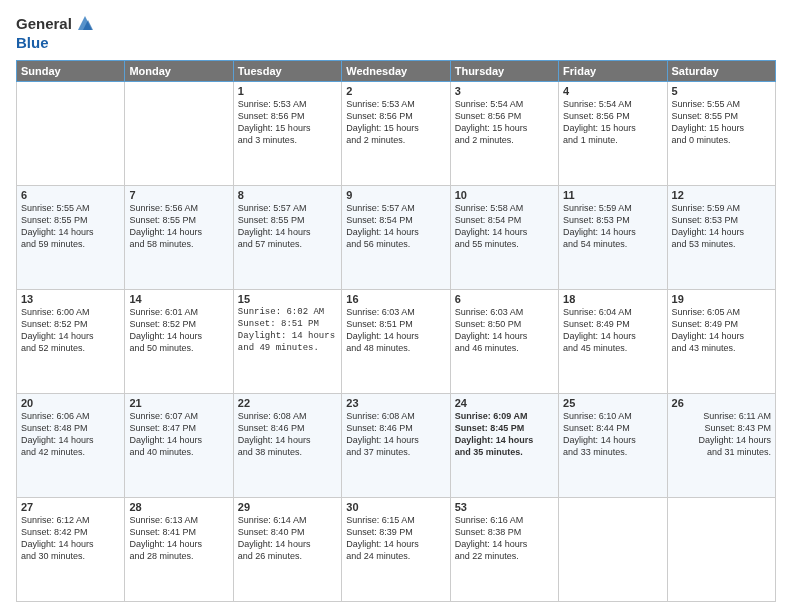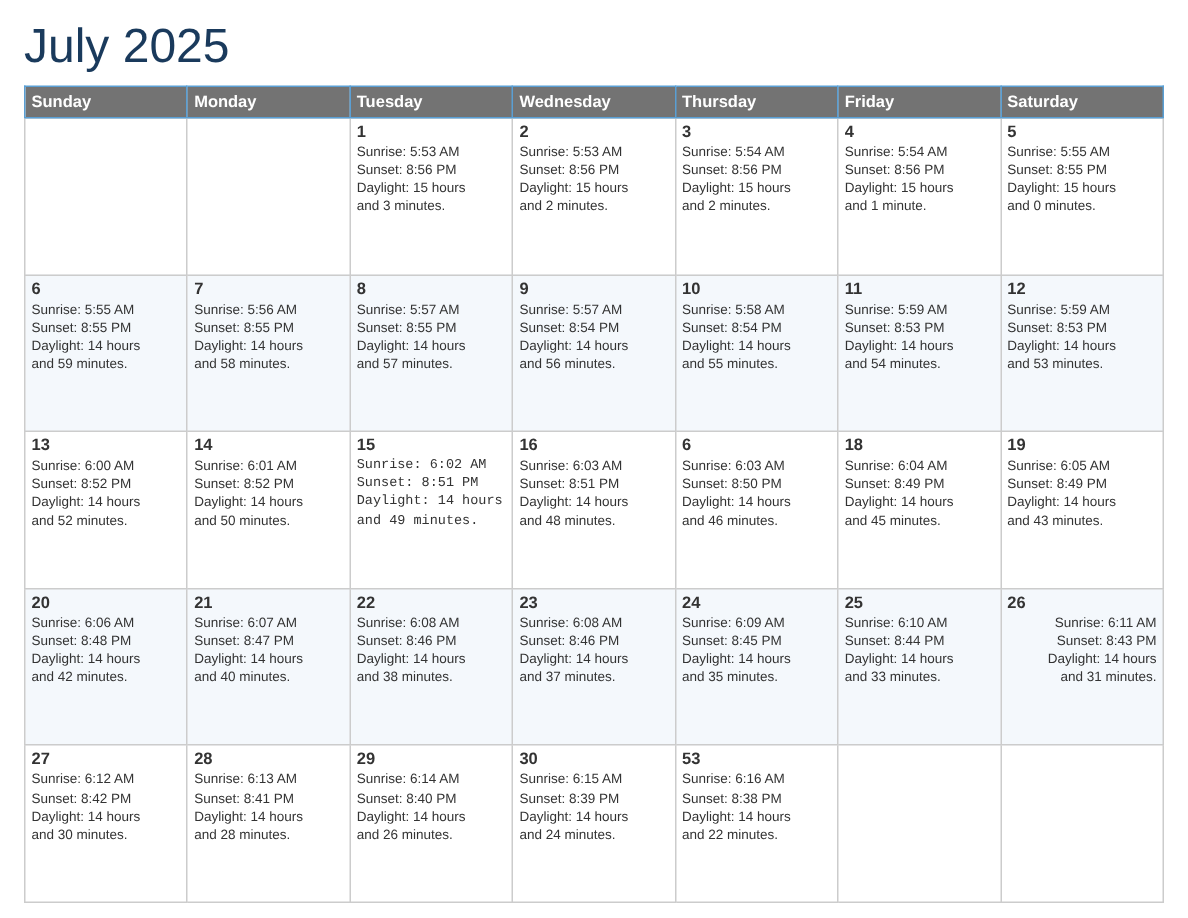--- a/index.html
+++ b/index.html
@@ -99,22 +99,33 @@
     }
     tr:nth-child(odd) td {
       background: #fff;
     }
   </style>
 </head>
 <body>
 
 <div class="page">
   <div class="header">
+    <div class="logo">
+      <div>
+        <div style="display:flex;align-items:center;">
+          <span class="logo-text-general">General</span>
+          <svg class="logo-icon" viewBox="0 0 22 22">
+            <polygon points="4,18 11,4 18,18" fill="#3a7fc1" opacity="0.85"></polygon>
+            <polygon points="9,18 14,8 19,18" fill="#1a5fa8" opacity="0.7"></polygon>
+          </svg>
+        </div>
+        <span class="logo-text-blue">Blue</span>
+      </div>
+    </div>
     <div class="title-block">
-      <div class="main-title">July 2025</div>
     </div>
   </div>
 
   <table class="calendar">
     <thead>
       <tr>
       <th>Sunday</th>
           <th>Monday</th>
           <th>Tuesday</th>
           <th>Wednesday</th>
@@ -289,21 +300,21 @@
           </td>
           <td>
             <span class="day-num">23</span>
             <div class="day-info" style="white-space: pre-line;">Sunrise: 6:08 AM
 Sunset: 8:46 PM
 Daylight: 14 hours
 and 37 minutes.</div>
           </td>
           <td>
             <span class="day-num">24</span>
-            <div class="day-info" style="white-space: pre-line;">Sunrise: 6:09 AM
+            <div class="day-info" style="white-space: pre-line; font-weight: bold;">Sunrise: 6:09 AM
 Sunset: 8:45 PM
 Daylight: 14 hours
 and 35 minutes.</div>
           </td>
           <td>
             <span class="day-num">25</span>
             <div class="day-info" style="white-space: pre-line;">Sunrise: 6:10 AM
 Sunset: 8:44 PM
 Daylight: 14 hours
 and 33 minutes.</div>

